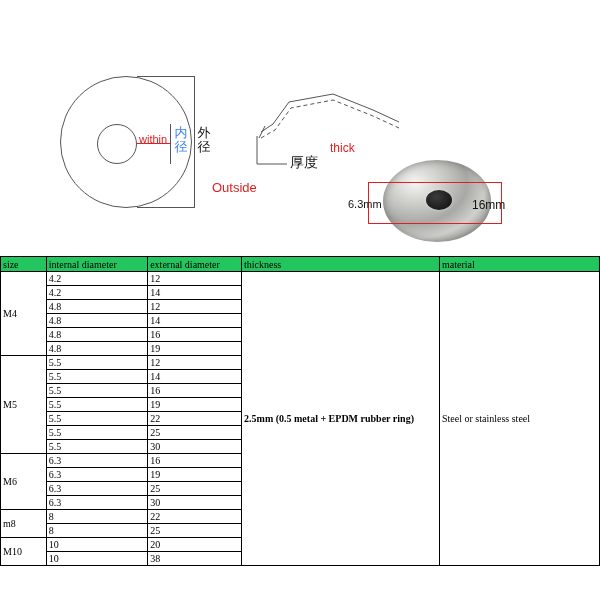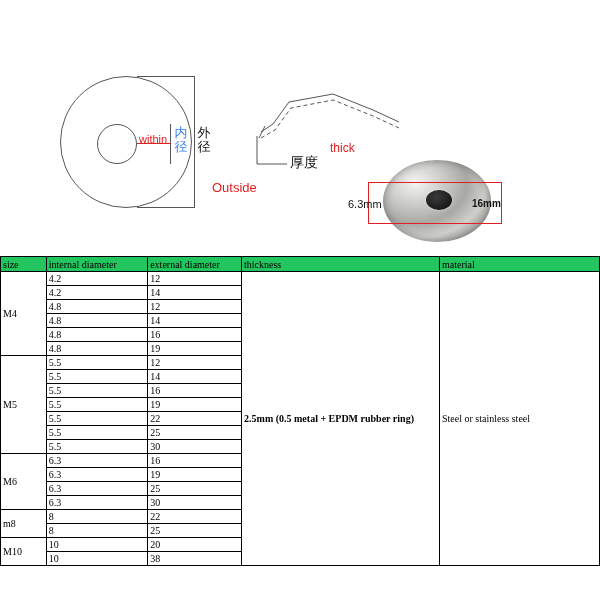--- a/index.html
+++ b/index.html
@@ -142,23 +142,22 @@
   }
   .meas-left {
     position: absolute;
     left: 348px; top: 198px;
     font-size: 11px;
     color: #111;
   }
   .meas-right {
     position: absolute;
     left: 472px; top: 198px;
-    font-size: 10px;
+    font-size: 12px;
     color: #111;
-    font-weight: bold;
   }
 
   
   #spec-table {
     position: absolute;
     left: 0; top: 256px;
     width: 600px;
     border-collapse: collapse;
     font-family: "Liberation Serif", serif;
     font-size: 10px;

